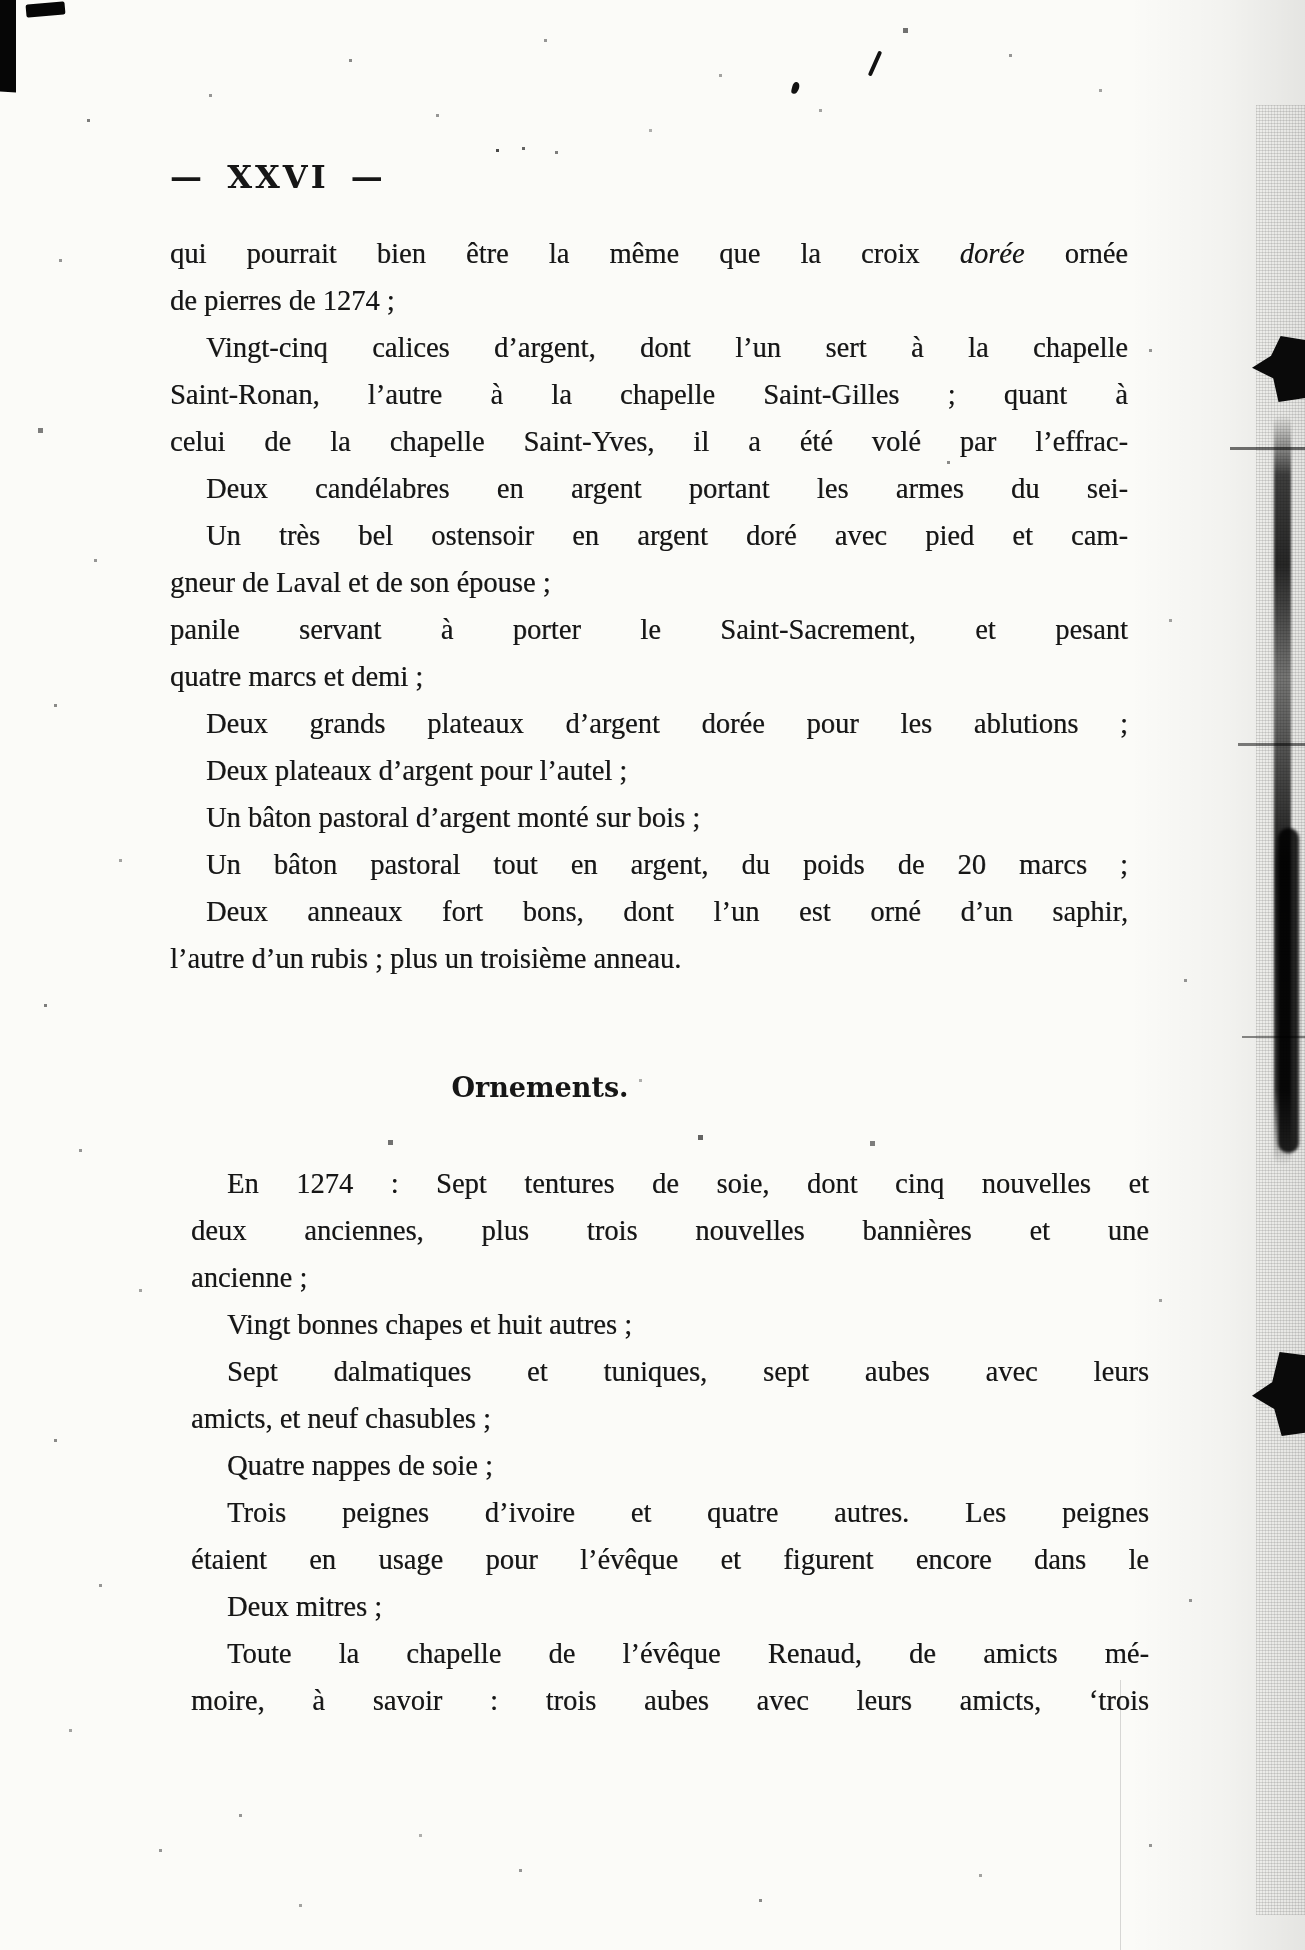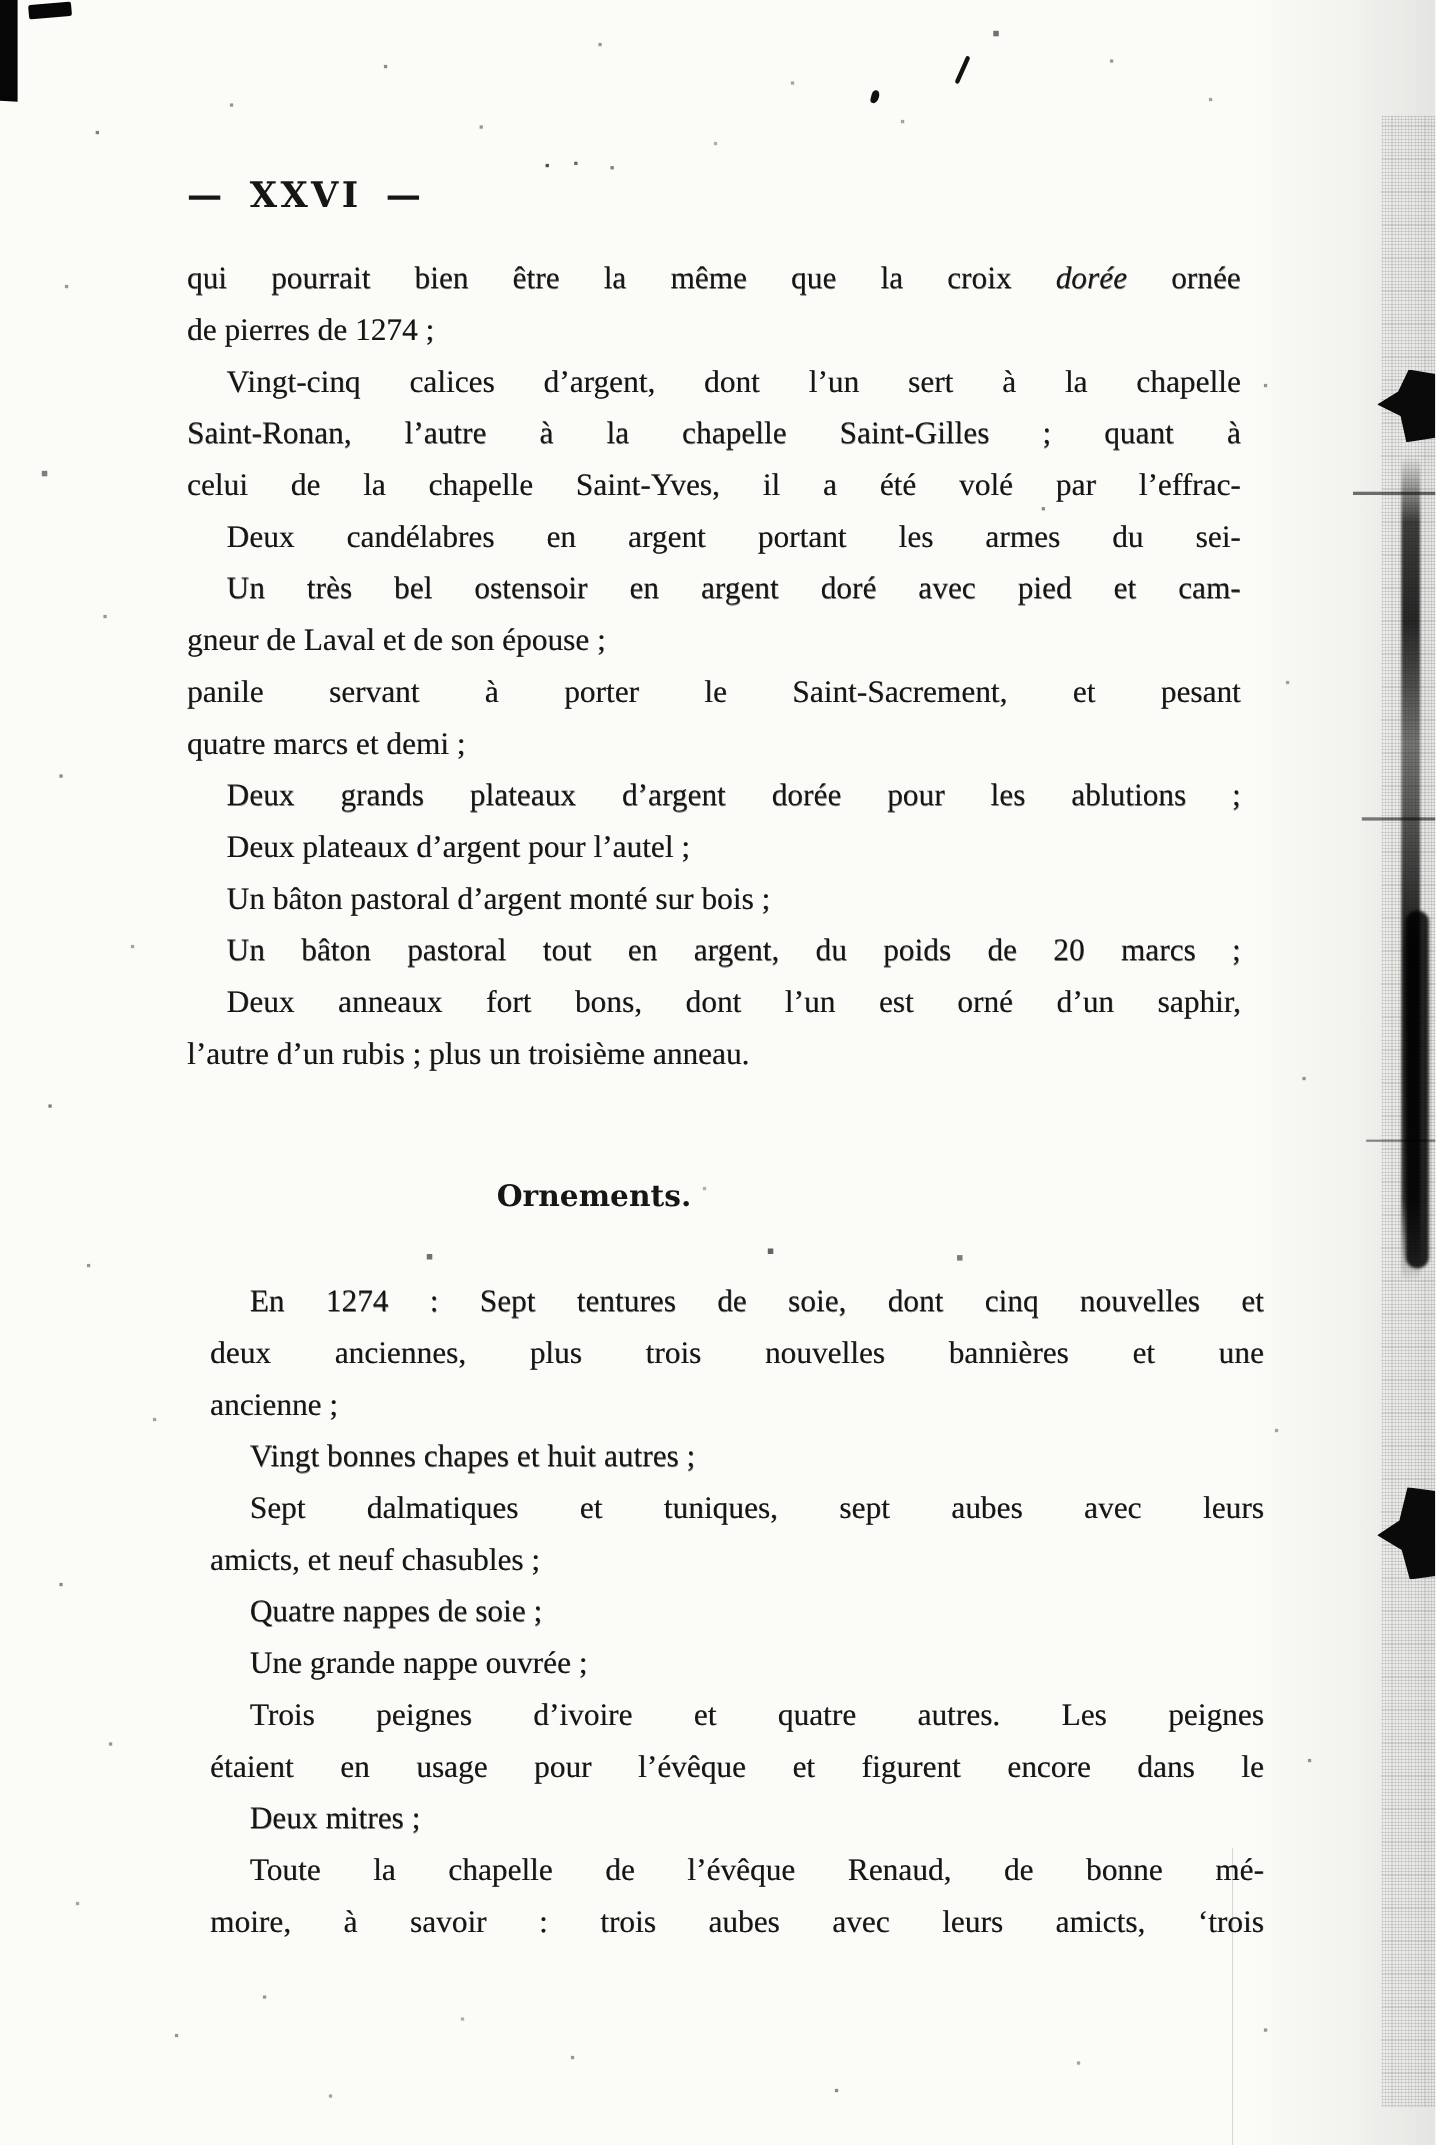--- a/index.html
+++ b/index.html
@@ -172,19 +172,18 @@
 <div class="section-heading">Ornements.</div>
 
 <div id="block-1" class="text-block">
     <div class="line indent fill">En 1274 : Sept tentures de soie, dont cinq nouvelles et</div>
     <div class="line fill">deux anciennes, plus trois nouvelles bannières et une</div>
     <div class="line">ancienne ;</div>
     <div class="line indent">Vingt bonnes chapes et huit autres ;</div>
     <div class="line indent fill">Sept dalmatiques et tuniques, sept aubes avec leurs</div>
     <div class="line">amicts, et neuf chasubles ;</div>
     <div class="line indent">Quatre nappes de soie ;</div>
-    <div class="line indent">Une grande nappe ouvrée ;</div>
     <div class="line indent fill">Trois peignes d’ivoire et quatre autres. Les peignes</div>
     <div class="line fill">étaient en usage pour l’évêque et figurent encore dans le</div>
     <div class="line indent">Deux mitres ;</div>
-    <div class="line indent fill">Toute la chapelle de l’évêque Renaud, de bonne mé-</div>
+    <div class="line indent fill">Toute la chapelle de l’évêque Renaud, de amicts mé-</div>
     <div class="line fill">moire, à savoir : trois aubes avec leurs amicts, ‘trois</div>
   </div>
 
 </body></html>

